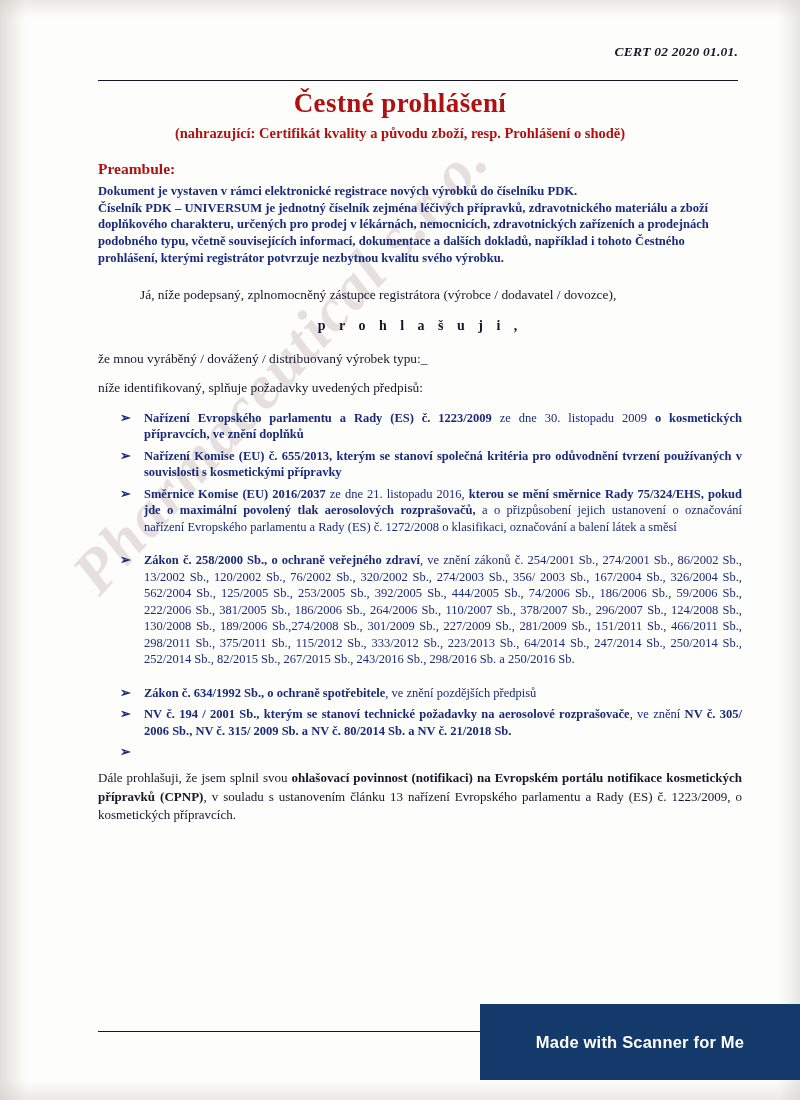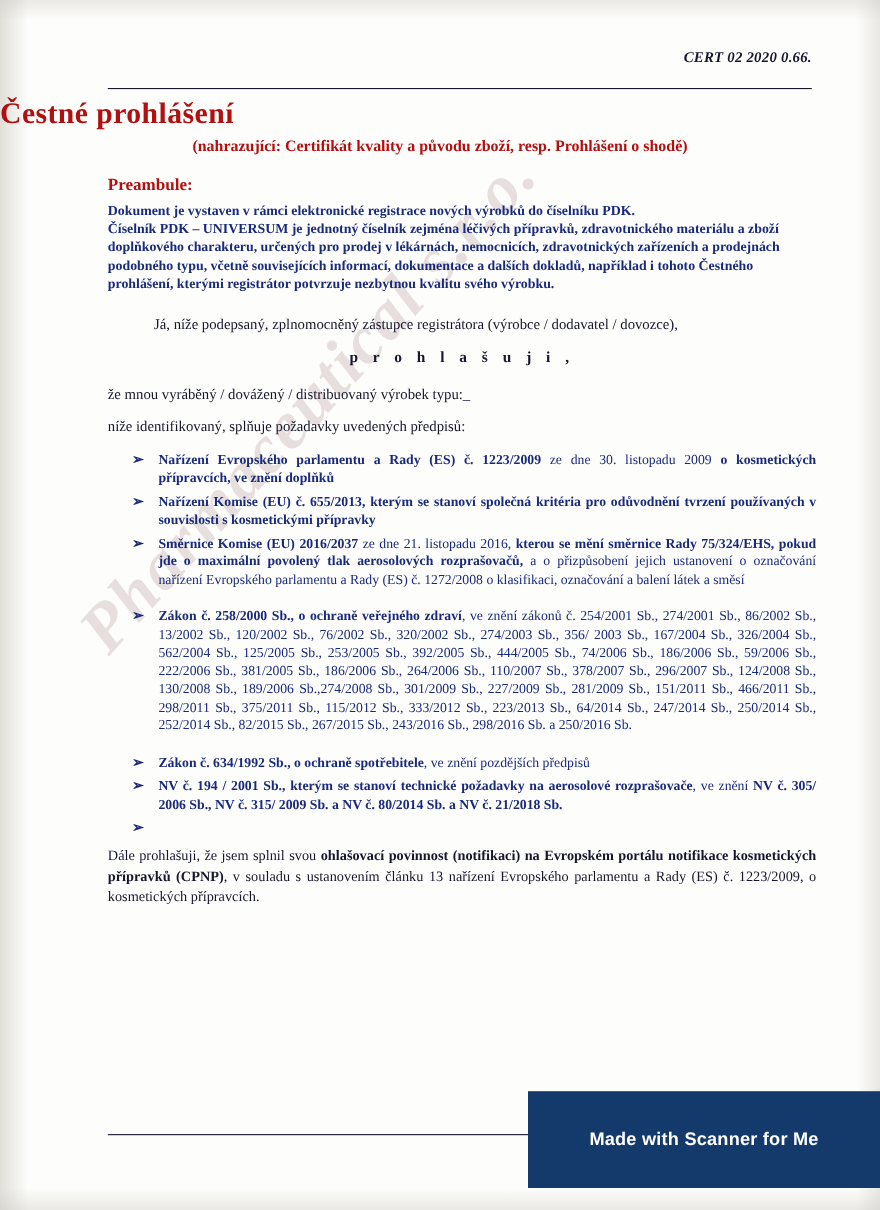--- a/index.html
+++ b/index.html
@@ -79,20 +79,21 @@
     left: 98px;
     right: 62px;
     top: 80px;
     border-top: 1.6px solid #15152b;
   }
 
   .title {
     position: absolute;
     left: 0; right: 0;
     top: 88px;
+    text-align: center;
     color: #b01010;
     font-size: 27px;
     font-weight: bold;
     letter-spacing: 0.4px;
   }
   .subtitle {
     position: absolute;
     left: 0; right: 0;
     top: 125px;
     text-align: center;
@@ -212,21 +213,21 @@
     color: #16162c;
     padding-right: 110px;
   }
   .footer-page .pg { font-weight: bold; }
 
   .banner {
     position: absolute;
     right: 0;
     bottom: 20px;
     width: 320px;
-    height: 88px;
+    height: 76px;
     background: #133a6b;
     display: flex;
     align-items: center;
     justify-content: center;
     color: #ffffff;
     font-family: "Liberation Sans", sans-serif;
     font-size: 16.5px;
     font-weight: bold;
     letter-spacing: 0.2px;
   }
@@ -236,21 +237,21 @@
 
 <div class="page">
 
   <div class="scan-shade-top"></div>
   <div class="scan-shade-left"></div>
   <div class="scan-shade-right"></div>
   <div class="scan-shade-bottom"></div>
 
   <div class="watermark">Pharmaceutical s.r.o.</div>
 
-  <div class="doc-code">CERT 02 2020 0.66.</div>
+  <div class="doc-code">CERT 02 2020 01.01.</div>
 
   <div class="rule-top"></div>
 
   <div class="title">Čestné prohlášení</div>
   <div class="subtitle">(nahrazující: Certifikát kvality a původu zboží, resp. Prohlášení o shodě)</div>
 
   <div class="content">
 
     <div class="preamble-head">Preambule:</div>
     <div class="preamble-body">

